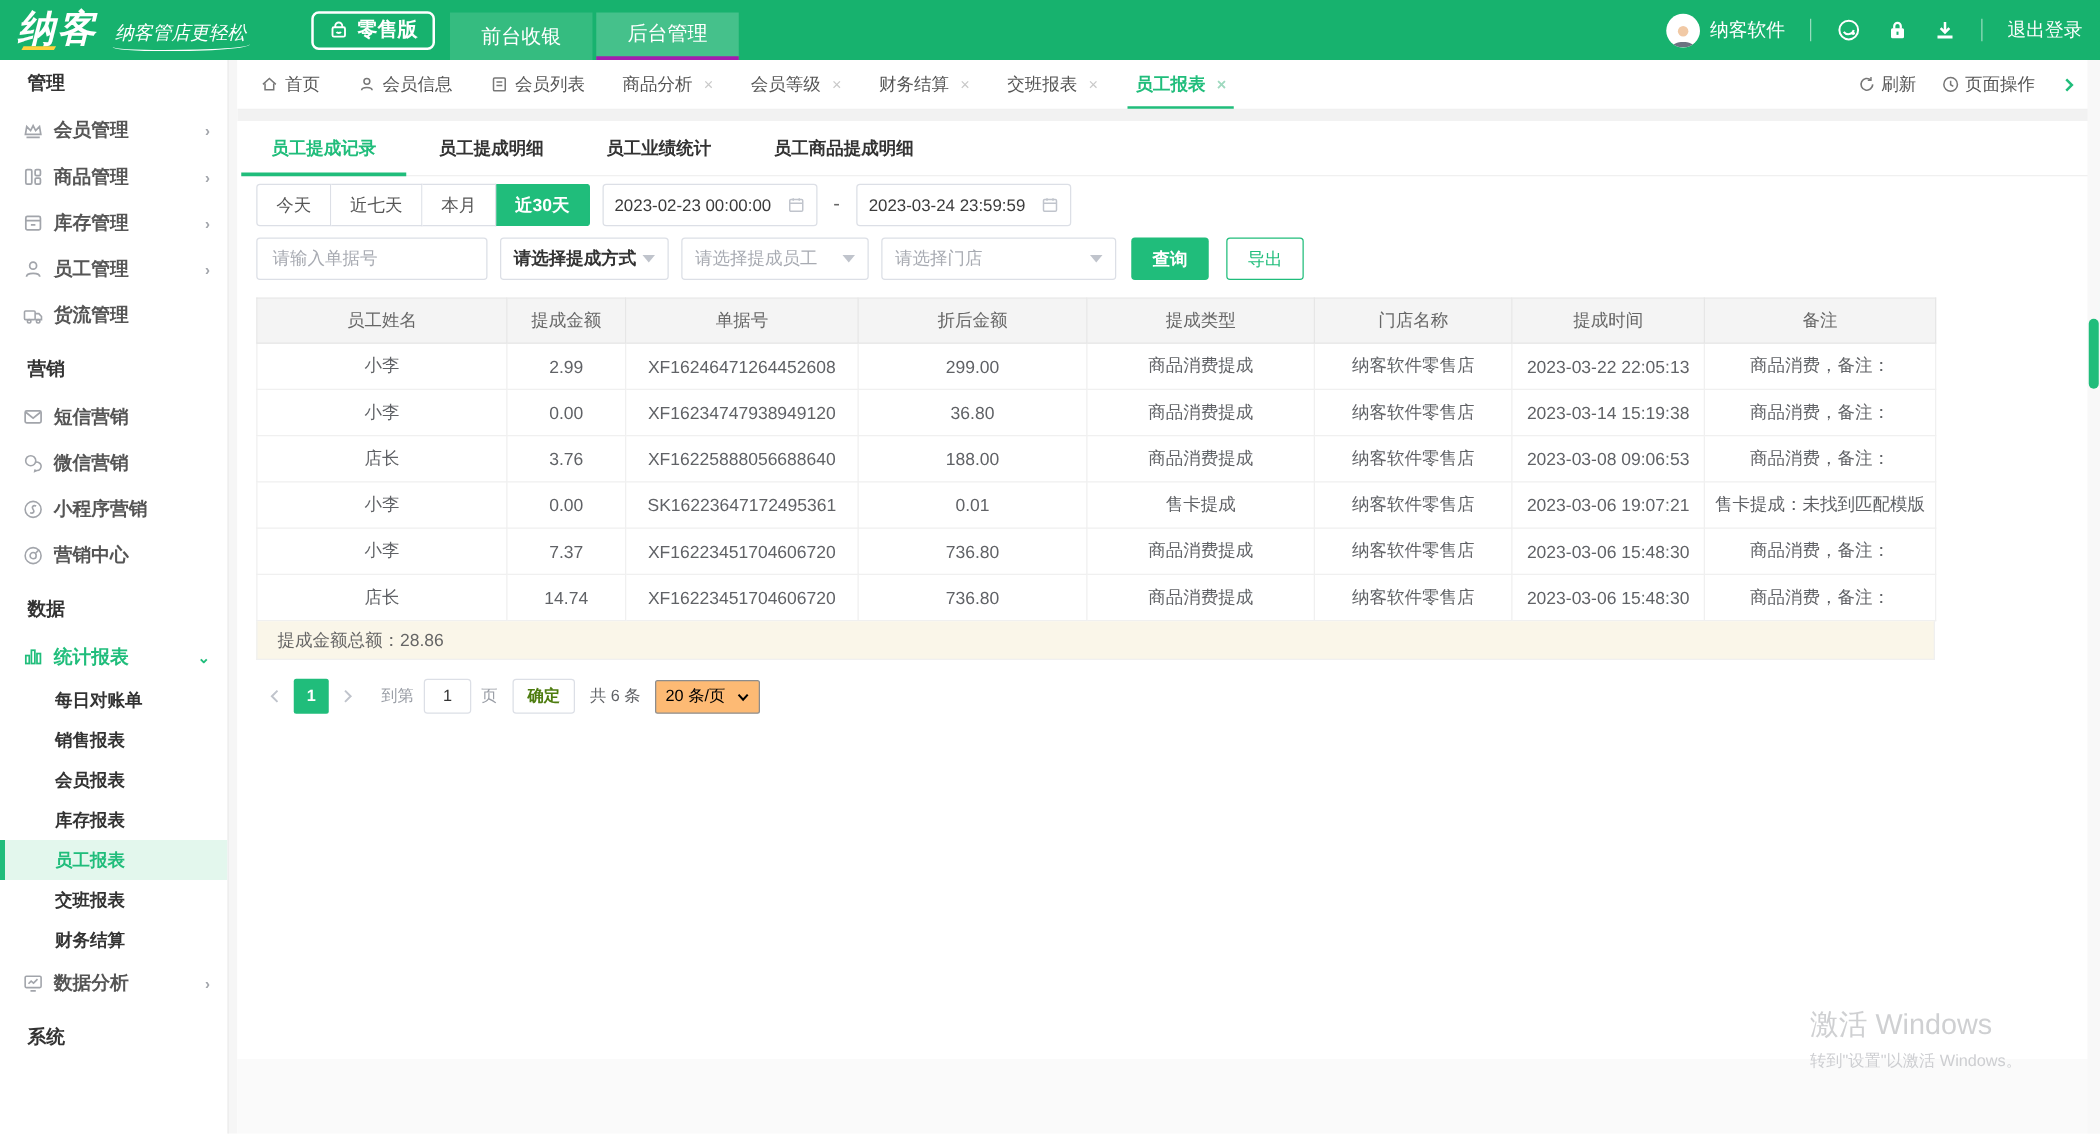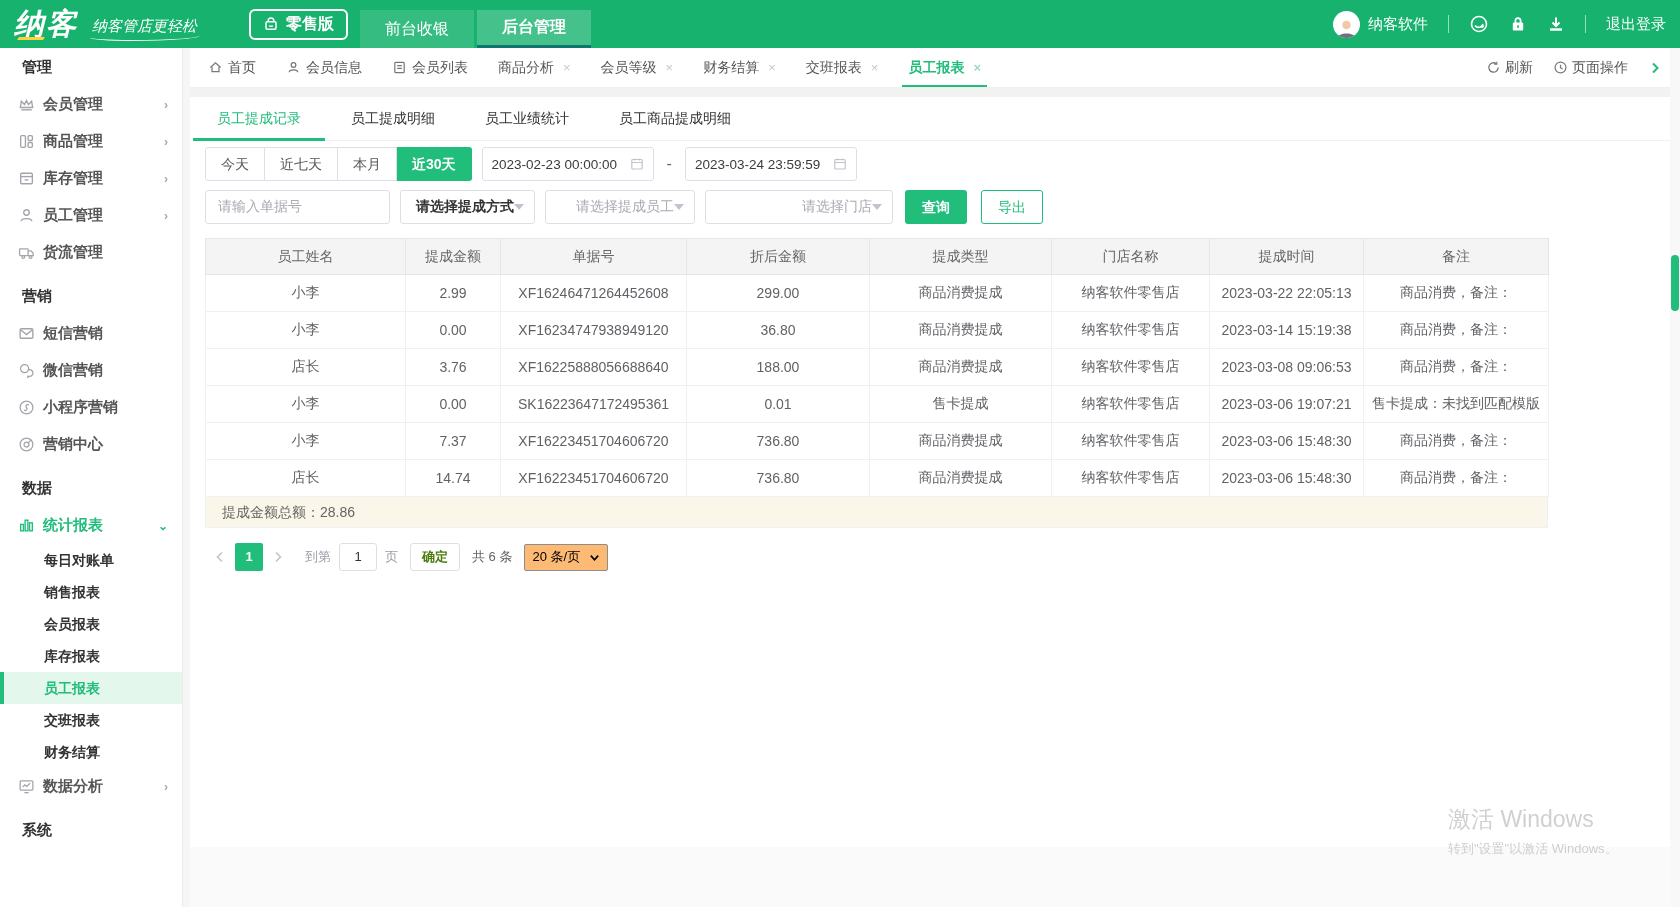--- a/index.html
+++ b/index.html
@@ -14,21 +14,21 @@
   
   .topbar{height:48px; background:var(--green); display:flex; align-items:center; color:#fff;}
   .logo-wrap{display:flex; align-items:flex-end; padding-left:14px;}
   .logo{font-size:30px; font-weight:bold; font-style:italic; letter-spacing:2px; line-height:40px; position:relative;}
   .logo::after{content:""; position:absolute; left:4px; bottom:4px; width:26px; height:3px; background:#ffd23d; transform:skewX(-30deg);}
   .tagline{font-size:15px; font-style:italic; margin:0 0 8px 14px; font-family:"DejaVu Serif", serif; position:relative;}
   .tagline::after{content:""; position:absolute; left:-2px; bottom:-5px; width:105%; height:8px; border-bottom:1.5px solid #fff; border-radius:0 0 100% 60%;}
   .badge{margin-left:52px; border:2px solid #fff; border-radius:6px; height:31px; display:flex; align-items:center; gap:7px; padding:0 12px; font-size:16px; font-weight:bold;}
   .hnav{display:flex; align-self:flex-end; margin-left:12px; gap:3px;}
   .hnav-btn{height:38px; padding:0 25px; display:flex; align-items:center; font-size:16px; background:rgba(255,255,255,.13); cursor:pointer;}
-  .hnav-btn.active{background:rgba(255,255,255,.20); border-bottom:3px solid #0f766e; font-weight:bold;}
+  .hnav-btn.active{background:rgba(255,255,255,.20); border-bottom:3px solid #a21caf; font-weight:normal;}
   .topbar-right{margin-left:auto; display:flex; align-items:center; gap:20px; padding-right:14px; font-size:15px;}
   .avatar{width:27px; height:27px; border-radius:50%; background:#fff; overflow:hidden; display:flex; align-items:flex-end; justify-content:center;}
   .vdiv{width:1px; height:18px; background:rgba(255,255,255,.55);}
   .hicon{display:flex; align-items:center; cursor:pointer;}
   .uname{display:flex; align-items:center; gap:8px; cursor:pointer;}
 
   
   .body{display:flex; height:859px;}
   .sidebar{width:182px; background:#fff; font-size:15px; color:#555; overflow:hidden; flex:none;}
   .side-gap{width:8px; background:#f6f6f6; border-left:1px solid #ebebeb; flex:none;}
@@ -53,38 +53,38 @@
   .tab.active .x{color:#9fd9bf;}
   .tab.active::after{content:""; position:absolute; left:-6px; right:-6px; bottom:0; height:2px; background:var(--accent);}
   .tabbar-right{margin-left:auto; display:flex; align-items:center; gap:20px; color:#555; font-size:14px;}
   .tb-act{display:flex; align-items:center; gap:4px; cursor:pointer;}
   .tb-act .ti{width:15px; height:15px; color:#777;}
   .tb-chev{color:var(--accent); width:14px; height:14px; cursor:pointer;}
   .gapband{height:9px; background:#f2f2f2; flex:none;}
 
   
   .panel{background:#fff; height:750px; padding-left:15px; position:relative;}
-  .subtabs{height:44px; display:flex; align-items:flex-end; border-bottom:1px solid #f0f0f0; gap:26px; font-size:14px; color:#333; font-weight:normal;}
+  .subtabs{height:44px; display:flex; align-items:flex-end; border-bottom:1px solid #f0f0f0; gap:26px; font-size:14px; color:#333; font-weight:bold;}
   .subtab{height:100%; display:flex; align-items:center; padding:0 12px; cursor:pointer; position:relative; white-space:nowrap;}
   .subtab.active{color:var(--accent);}
   .subtab.active::after{content:""; position:absolute; left:-12px; right:-12px; bottom:-1px; height:3px; background:var(--accent);}
 
   .frow1{margin-top:6px; display:flex; align-items:center; height:34px;}
   .btngroup{display:flex;}
   .qbtn{height:34px; line-height:32px; padding:0 15px; border:1px solid var(--bd); border-left:none; font-size:14px; color:#555; background:#fff; text-align:center; cursor:pointer; white-space:nowrap;}
   .qbtn:first-child{border-left:1px solid var(--bd); border-radius:3px 0 0 3px;}
   .qbtn:last-child{border-radius:0 3px 3px 0;}
   .qbtn.active{background:var(--accent); color:#fff; border-color:var(--accent); font-weight:bold;}
   .dateinput{width:172px; height:34px; border:1px solid var(--bd); border-radius:3px; margin-left:10px; display:flex; align-items:center; justify-content:space-between; padding:0 9px; font-size:13.5px; color:#3b3b3b; cursor:text;}
   .dash{margin:0 3px 0 13px; color:#666;}
   .dateinput .ci{width:14px; height:14px; color:#c0c4cc;}
 
   .frow2{margin-top:9px; display:flex; align-items:center;}
   .tinput{width:185px; height:34px; border:1px solid var(--bd); border-radius:3px; display:flex; align-items:center; padding:0 12px; font-size:14px; color:var(--placeholder); cursor:text;}
-  .sel{height:34px; border:1px solid var(--bd); border-radius:3px; display:flex; align-items:center; justify-content:flex-end; padding:0 10px; font-size:14px; color:var(--placeholder); margin-left:10px; cursor:pointer;}
+  .sel{height:34px; border:1px solid var(--bd); border-radius:3px; display:flex; align-items:center; justify-content:space-between; padding:0 10px; font-size:14px; color:var(--placeholder); margin-left:10px; cursor:pointer;}
   .sel.dark{color:#333; font-weight:bold;}
   .caret{width:0; height:0; border-left:5px solid transparent; border-right:5px solid transparent; border-top:6px solid #c0c4cc;}
   .btn-search{width:62px; height:34px; background:var(--accent); border-radius:3px; color:#fff; font-size:14px; line-height:34px; text-align:center; margin-left:12px; cursor:pointer; font-weight:bold;}
   .btn-export{width:62px; height:34px; border:1px solid var(--accent); background:#fff; border-radius:3px; color:var(--accent); font-size:14px; line-height:32px; text-align:center; margin-left:14px; cursor:pointer;}
 
   
   table.grid{border-collapse:collapse; width:1343px; margin-top:14px; table-layout:fixed;}
   table.grid th{background:#f4f4f4; border:1px solid #e6e6e6; height:36px; font-size:14px; color:#666; font-weight:normal; text-align:center;}
   table.grid td{border:1px solid #f0f0f0; height:37px; font-size:14px; color:#606266; text-align:center; white-space:nowrap; overflow:hidden;}
   td.link{color:var(--link); cursor:pointer;}

